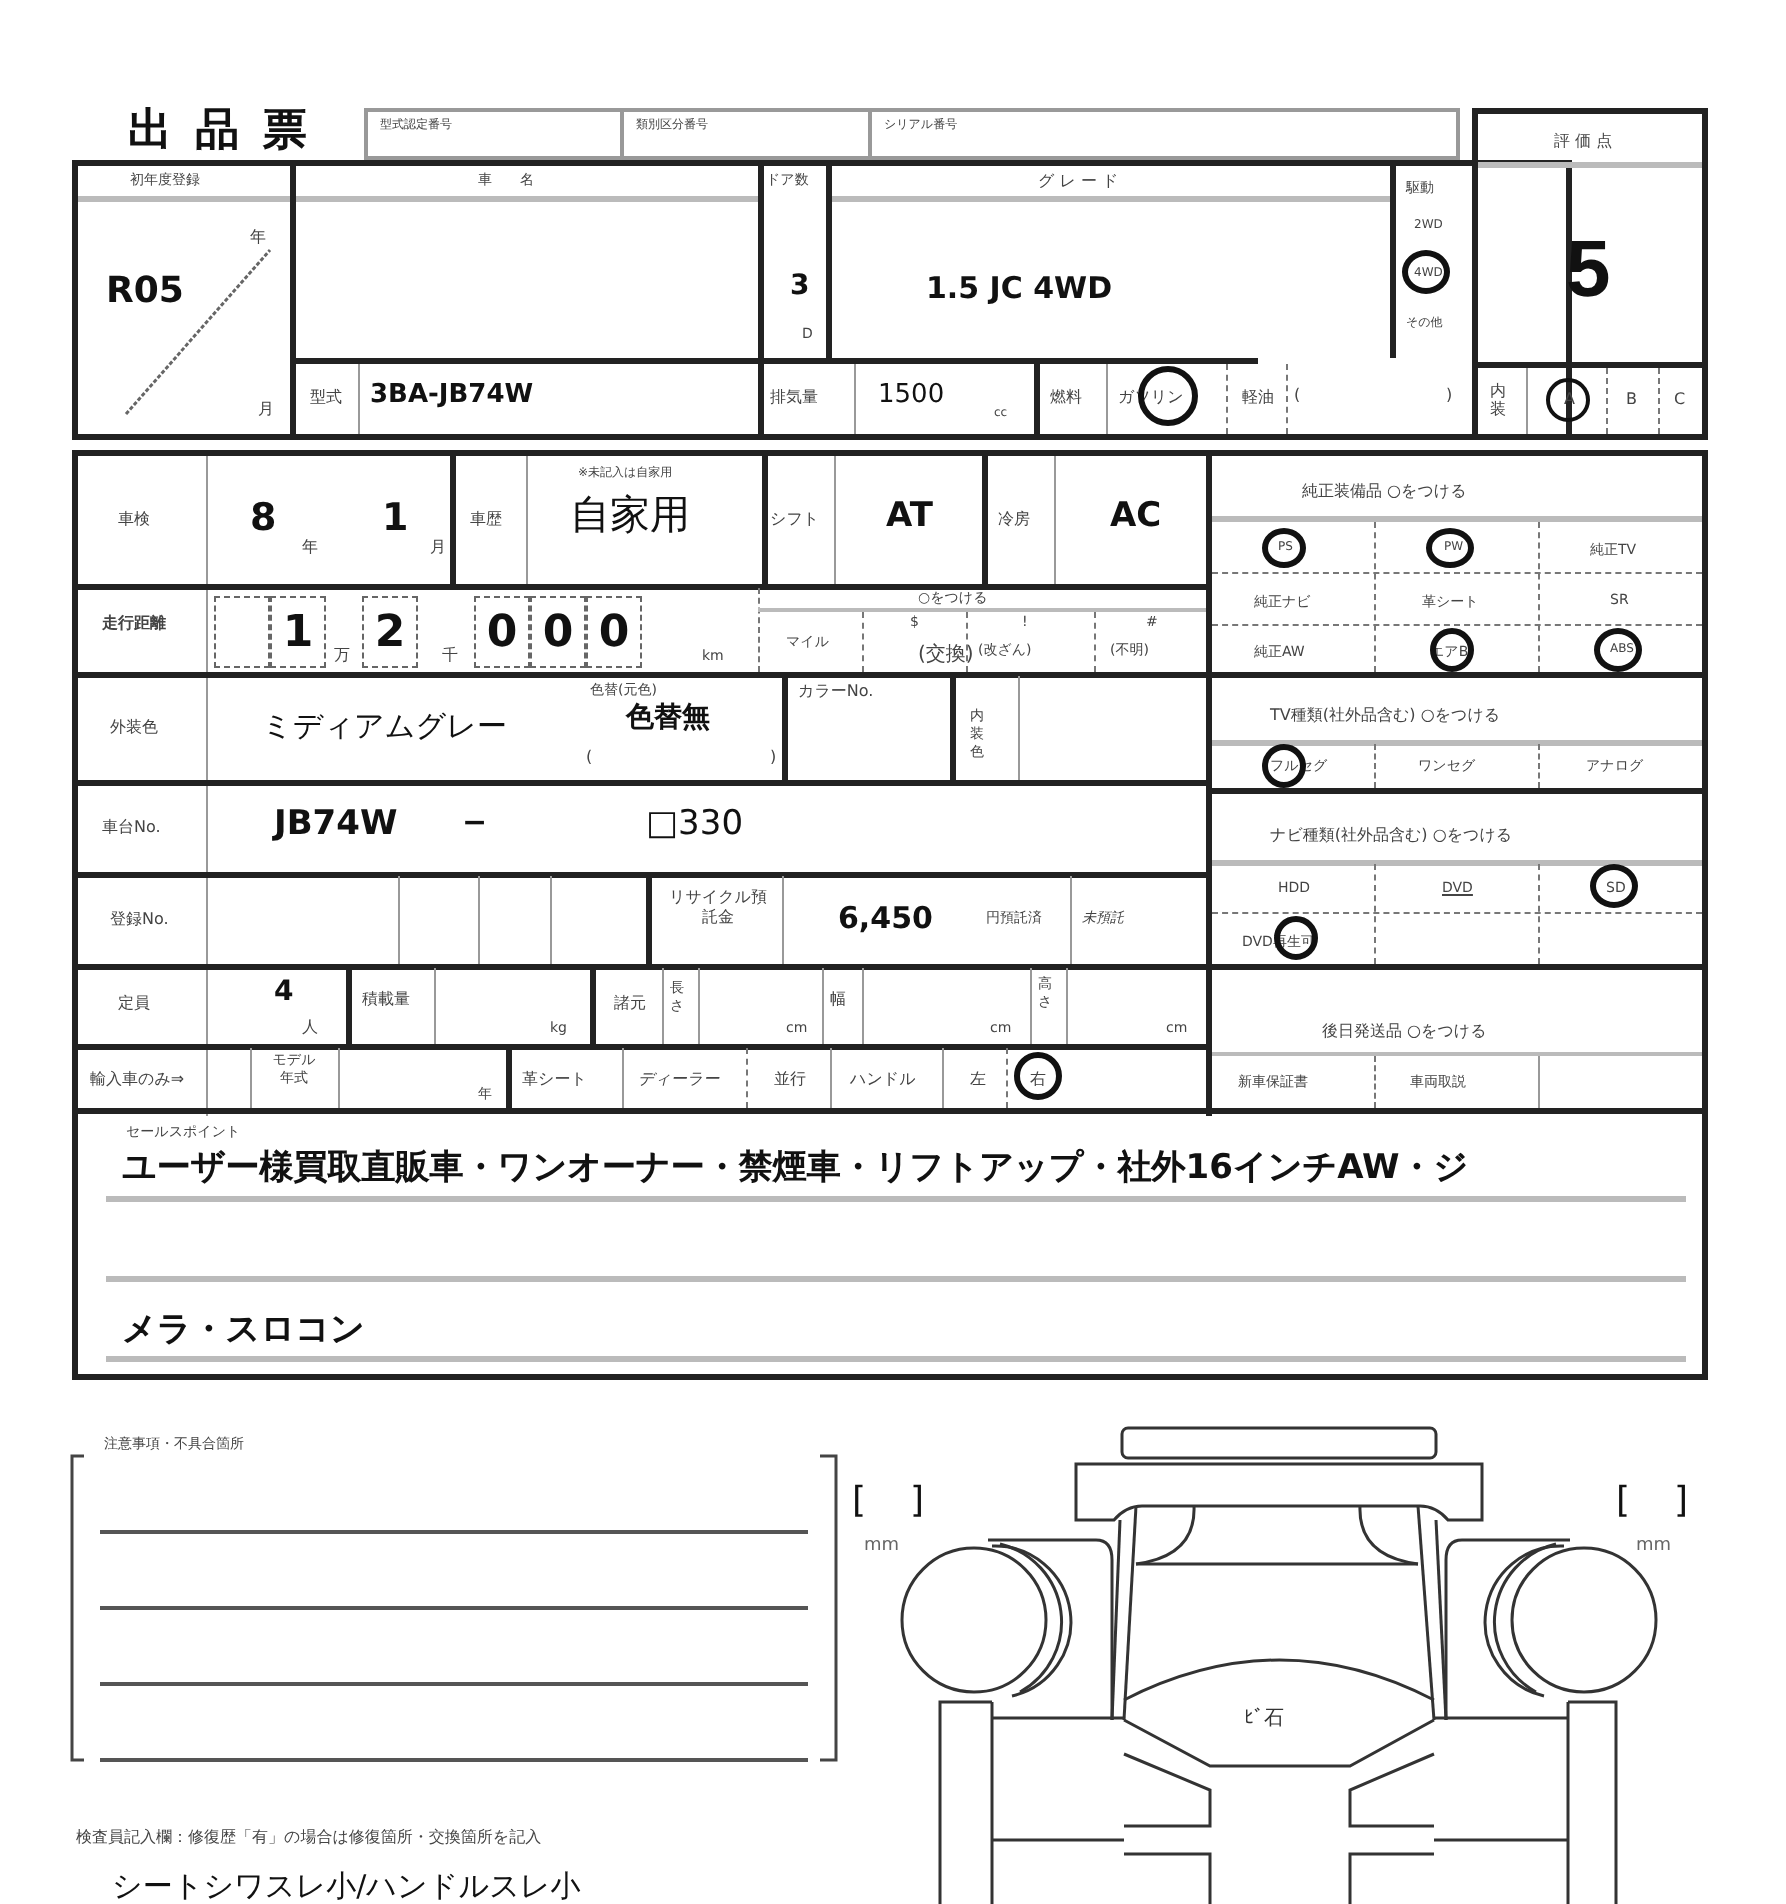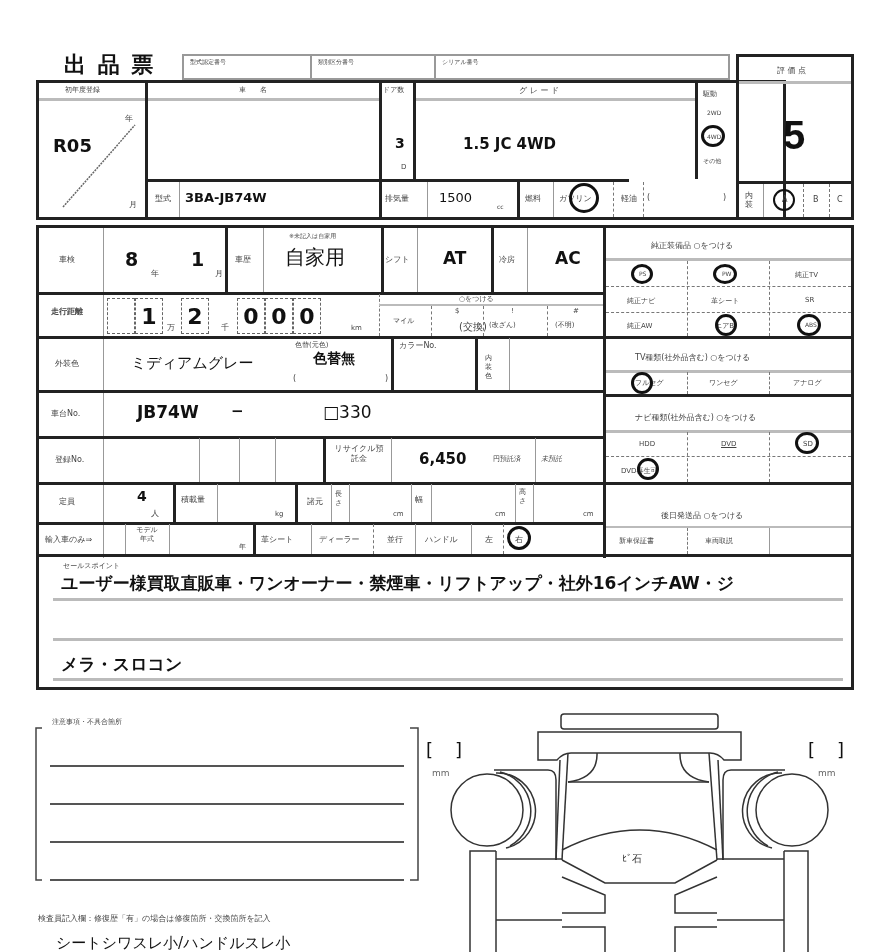--- a/index.html
+++ b/index.html
@@ -204,21 +204,21 @@
   <div class="hthick" style="left:0;top:294px;width:566px;"></div>
 
   <div class="abs lbl" style="left:6px;top:306px;">輸入車のみ⇒</div>
   <div class="vline" style="left:86px;top:296px;height:30px;"></div>
   <div class="abs lbl" style="left:96px;top:298px;width:24px;white-space:normal;text-align:center;line-height:9px;font-size:7px;">モデル年式</div>
   <div class="vline" style="left:130px;top:296px;height:30px;"></div>
   <div class="abs lbl" style="left:200px;top:314px;font-size:7px;">年</div>
   <div class="vthick" style="left:214px;top:296px;height:30px;"></div>
   <div class="abs lbl" style="left:222px;top:306px;">革シート</div>
   <div class="vline" style="left:272px;top:296px;height:30px;"></div>
-  <div class="abs lbl" style="left:280px;top:306px;">ディーラー</div>
+  <div class="abs lbl" style="left:280px;top:306px;font-style:italic;">ディーラー</div>
   <div class="dash-v" style="left:334px;top:296px;height:30px;"></div>
   <div class="abs lbl" style="left:348px;top:306px;">並行</div>
   <div class="vline" style="left:376px;top:296px;height:30px;"></div>
   <div class="abs lbl" style="left:386px;top:306px;">ハンドル</div>
   <div class="vline" style="left:432px;top:296px;height:30px;"></div>
   <div class="abs lbl" style="left:446px;top:306px;">左</div>
   <div class="dash-v" style="left:464px;top:296px;height:30px;"></div>
   <div class="abs lbl" style="left:476px;top:306px;">右</div>
   <div class="circle" style="left:468px;top:298px;width:24px;height:24px;"></div>
 

